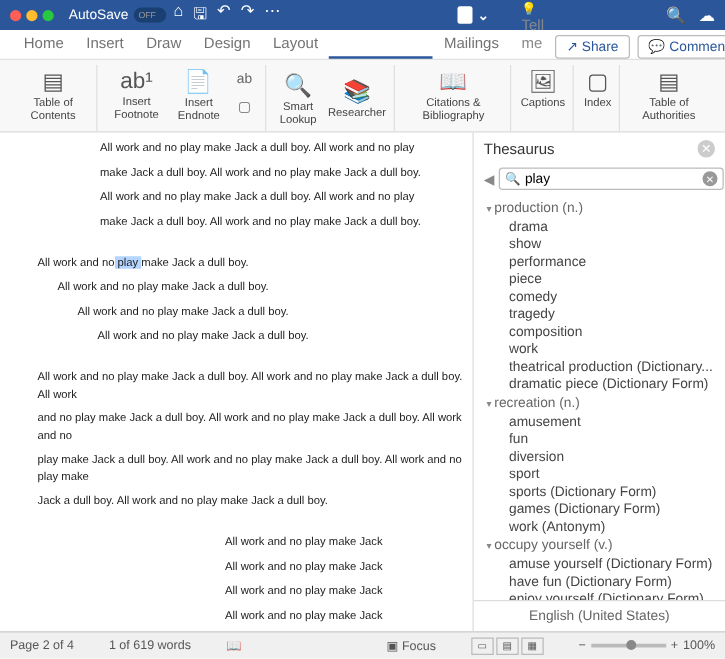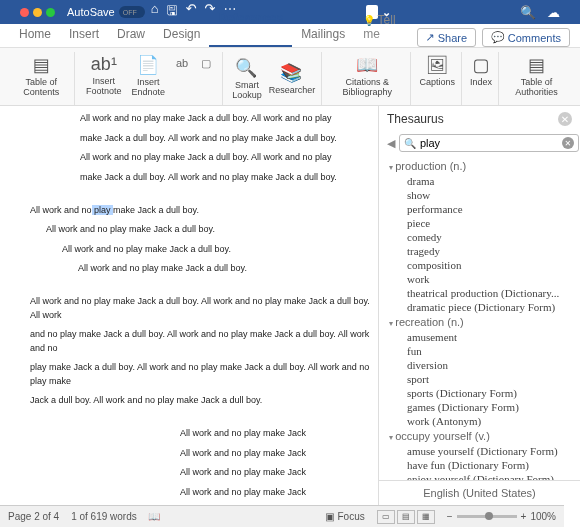--- a/index.html
+++ b/index.html
@@ -1,18 +1,18 @@
 <!DOCTYPE html>
 <html><head>
 <meta charset="utf-8">
 <style>
   * { box-sizing: border-box; margin: 0; padding: 0; font-family: -apple-system, "Segoe UI", sans-serif; }
   body { width: 580px; height: 527px; background: #fff; overflow: hidden; position: relative; }
   
-  .titlebar { height: 24px; background: #2b579a; color: #fff; display: flex; align-items: center; font-size: 11px; padding: 0 20px; gap: 6px; }
+  .titlebar { height: 24px; background: #2b579a; color: #fff; display: flex; align-items: center; font-size: 11px; padding: 0 8px; gap: 6px; }
   .traffic { display: flex; gap: 4px; margin-right: 6px; }
   .traffic span { width: 9px; height: 9px; border-radius: 50%; display: block; }
   .tr { background: #ff5f57; } .ty { background: #febc2e; } .tg { background: #28c840; }
   .autosave { display: flex; align-items: center; gap: 4px; }
   .autosave-toggle { width: 26px; height: 12px; background: #1a3f73; border-radius: 6px; display: flex; align-items: center; padding-left: 4px; font-size: 7px; color: #999; }
   .title-icons { display: flex; gap: 8px; font-size: 13px; }
   .doc-title { flex: 1; text-align: center; font-weight: 600; display: flex; align-items: center; justify-content: center; gap: 4px; }
   .doc-icon { width: 12px; height: 14px; background: #fff; border-radius: 2px; display: inline-block; }
   .title-right { display: flex; gap: 10px; font-size: 13px; }
   
@@ -45,24 +45,24 @@
   .th-close { width: 14px; height: 14px; border-radius: 50%; background: #ccc; color: #fff; font-size: 10px; display: flex; align-items: center; justify-content: center; cursor: pointer; }
   .th-search { padding: 2px 8px; display: flex; align-items: center; gap: 4px; }
   .th-search-box { flex: 1; border: 1px solid #bbb; border-radius: 3px; padding: 2px 4px; font-size: 11px; display: flex; align-items: center; }
   .th-search-box .mag { font-size: 10px; color: #888; margin-right: 3px; }
   .th-search-box input { border: none; outline: none; flex: 1; font-size: 11px; }
   .th-search-box .clear { width: 12px; height: 12px; border-radius: 50%; background: #999; color: #fff; font-size: 8px; display: flex; align-items: center; justify-content: center; cursor: pointer; }
   .th-back { font-size: 11px; color: #888; width: 14px; cursor: pointer; }
   .th-list { flex: 1; overflow-y: auto; font-size: 11px; padding: 4px 0 4px 10px; }
   .th-group { color: #666; padding: 2px 0; cursor: pointer; }
   .th-group::before { content: "▾ "; font-size: 8px; color: #888; }
-  .th-item { color: #444; padding: 1px 0 1px 18px; cursor: pointer; white-space: nowrap; overflow: hidden; text-overflow: ellipsis; font-family: Liberation Serif, serif; }
+  .th-item { color: #444; padding: 1px 0 1px 18px; cursor: pointer; white-space: nowrap; overflow: hidden; text-overflow: ellipsis; }
   .th-lang { border-top: 1px solid #ddd; padding: 6px; text-align: center; font-size: 11px; color: #666; }
   
-  .statusbar { position: absolute; bottom: 0; left: 0; right: 16px; height: 22px; background: #f0f0f0; border-top: 1px solid #ccc; display: flex; align-items: center; font-size: 10px; color: #555; padding: 0 8px; gap: 12px; }
+  .statusbar { position: absolute; bottom: 0; left: 0; right: 0; height: 22px; background: #f0f0f0; border-top: 1px solid #ccc; display: flex; align-items: center; font-size: 10px; color: #555; padding: 0 8px; gap: 28px; }
   .statusbar .sp { flex: 1; }
   .view-btns { display: flex; gap: 2px; }
   .view-btns span { width: 18px; height: 14px; border: 1px solid #bbb; display: flex; align-items: center; justify-content: center; font-size: 8px; cursor: pointer; }
   .zoom { display: flex; align-items: center; gap: 4px; }
   .zoom-slider { width: 60px; height: 3px; background: #bbb; position: relative; }
   .zoom-slider::after { content: ""; width: 8px; height: 8px; background: #888; border-radius: 50%; position: absolute; top: -3px; left: 28px; }
 </style>
 </head>
 <body>
 
@@ -91,20 +91,21 @@
     <span>🔍</span>
     <span>☁</span>
   </div>
 </div>
 
 <div class="tabs">
   <div class="tab">Home</div>
   <div class="tab">Insert</div>
   <div class="tab">Draw</div>
   <div class="tab">Design</div>
+  <div class="tab">Layout</div>
   <div class="tab active">References</div>
   <div class="tab">Mailings</div>
   <div class="tab tellme"><span class="bulb">💡</span><span>Tell me</span></div>
   <div class="tabs-right">
     <div class="share-btn">
         <span>↗</span>
         <span>Share</span>
       </div>
     <div class="comments-btn">
         <span>💬</span>
@@ -125,21 +126,21 @@
     <div class="rbig">
         <span class="icon">ab¹</span>
         <span class="rlabel">Insert
 Footnote</span>
       </div>
     <div class="rbig">
         <span class="icon">📄</span>
         <span class="rlabel">Insert
 Endnote</span>
       </div>
-    <div class="rsmall" style="">
+    <div class="rsmall" style="flex-direction:column">
       <span class="mini">ab</span>
       <span class="mini">▢</span>
     </div>
   </div>
   <div class="rgroup" style="flex-direction:row;gap:6px">
     <div class="rbig">
         <span class="icon">🔍</span>
         <span class="rlabel">Smart
 Lookup</span>
       </div>

